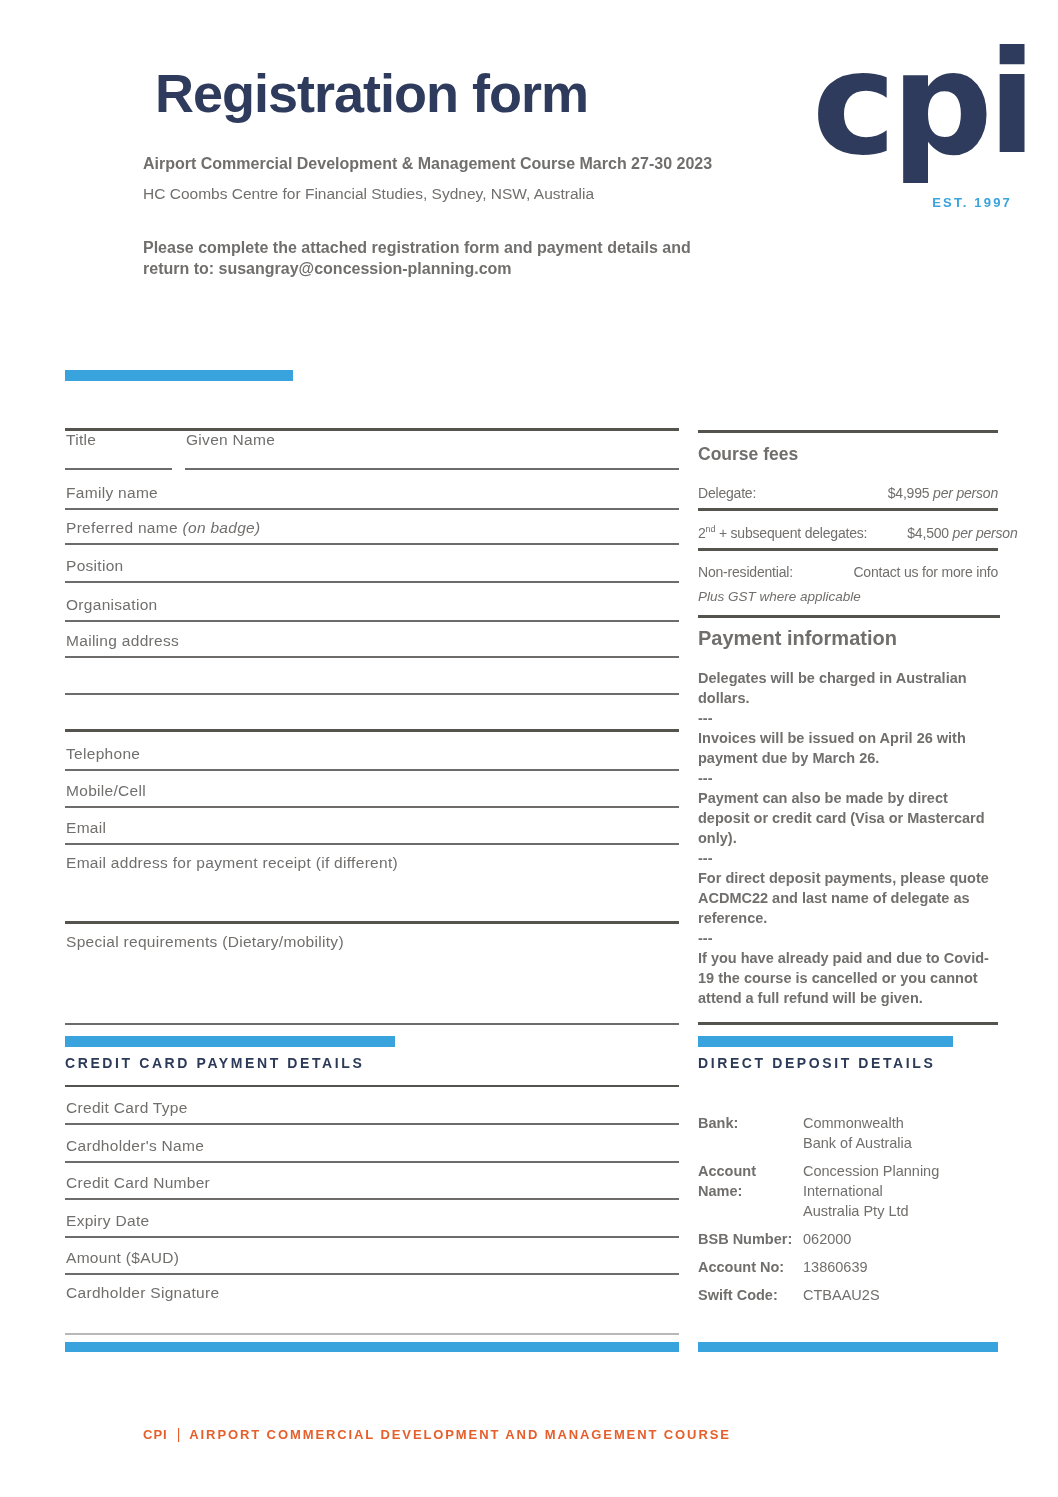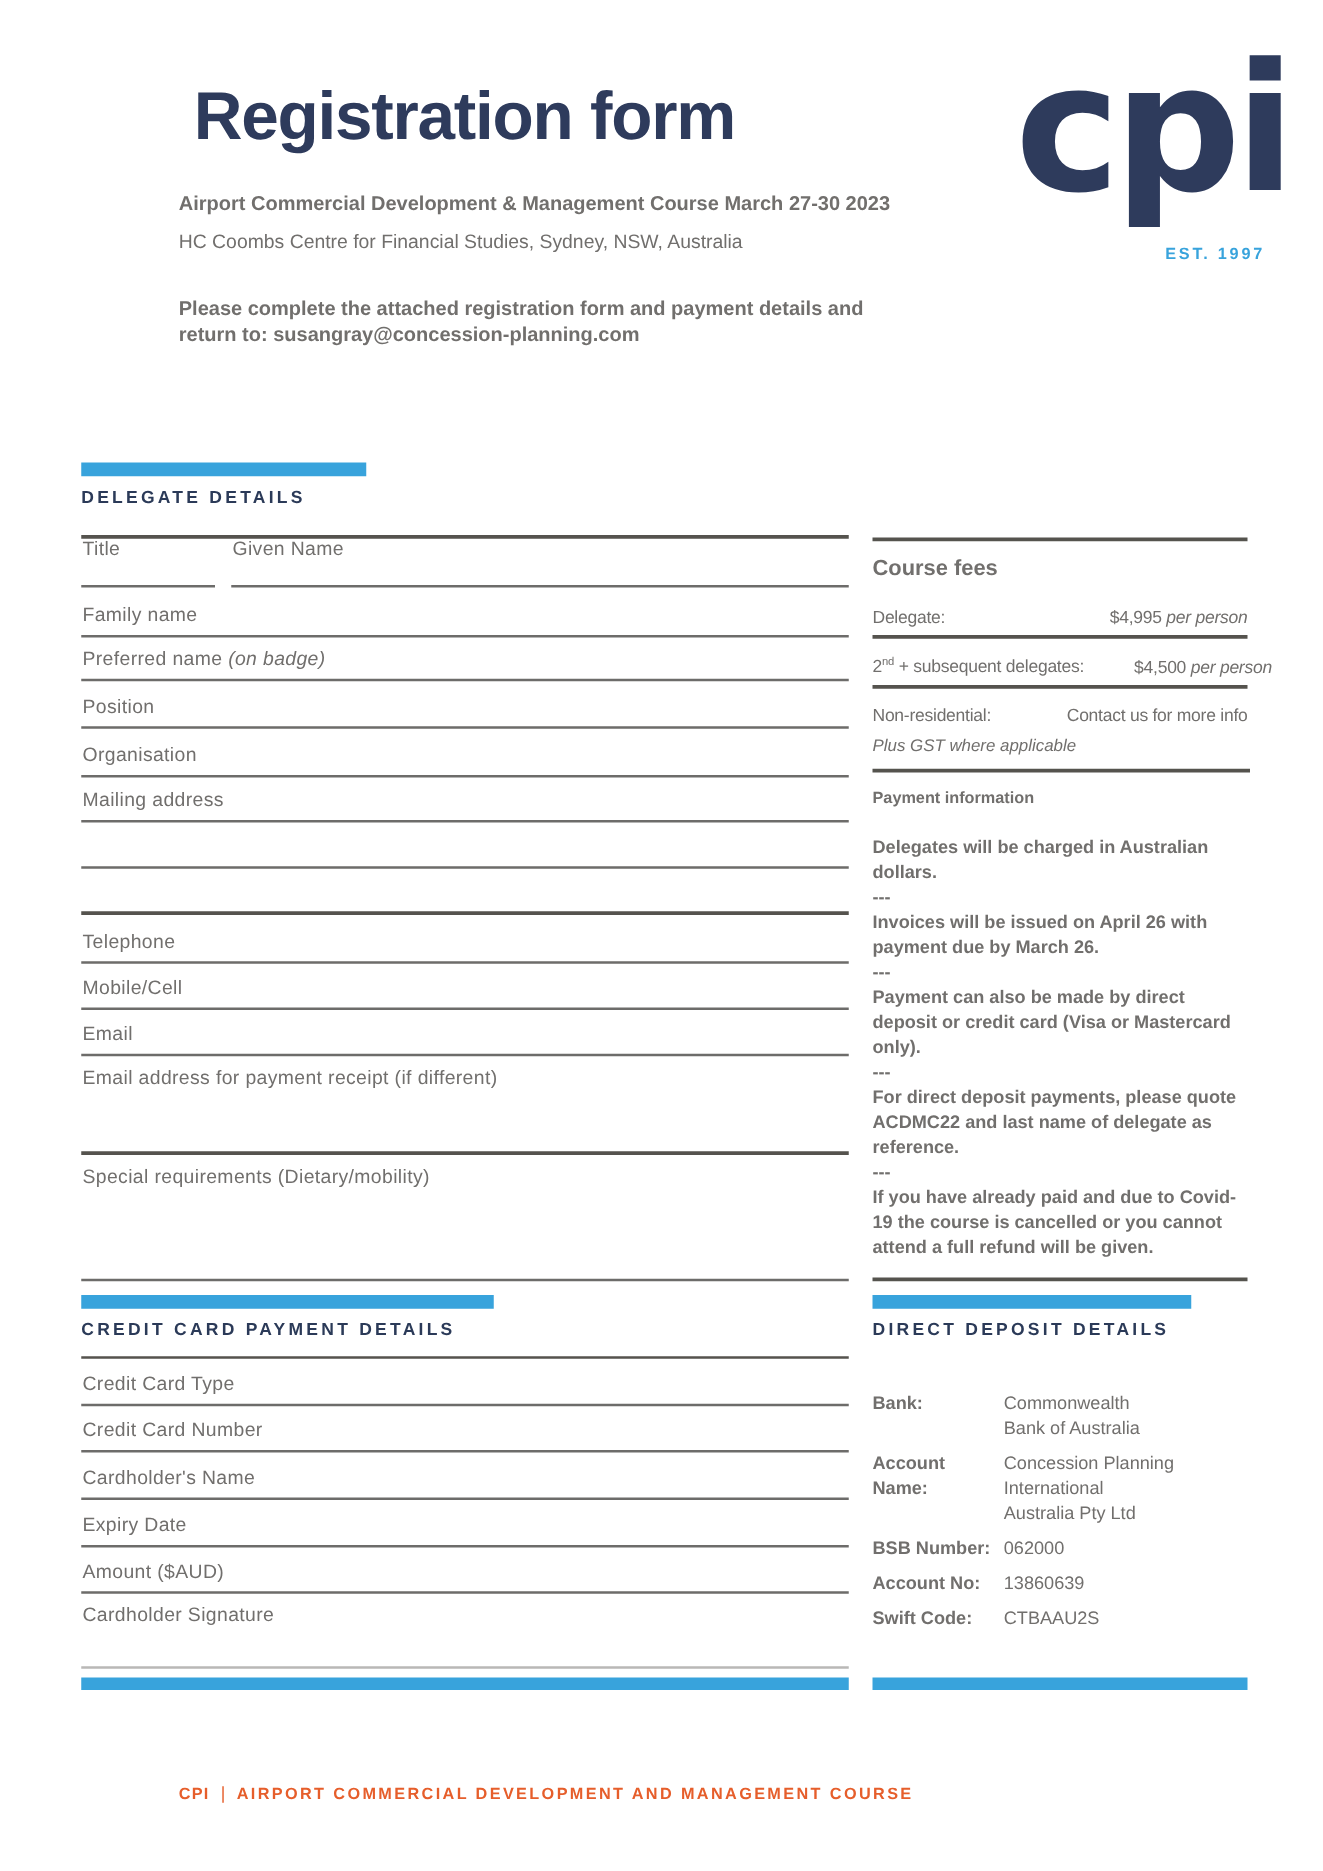--- a/index.html
+++ b/index.html
@@ -56,21 +56,21 @@
            font-size:14px;color:var(--gray);white-space:nowrap;letter-spacing:-.2px;gap:40px;}
   .fee-border{padding-bottom:7px;border-bottom:3px solid var(--dark-line);}
   .m20{margin-top:20px;} .m13{margin-top:13px;}
   .fee-val i{font-style:italic;}
   sup{font-size:9px;}
   .gst{margin-top:9px;font-size:13.5px;font-style:italic;}
 
   
   .pay{left:698px;top:615px;width:302px;border-top:3px solid var(--dark-line);
        padding-top:10px;line-height:20px;}
-  .pay-h{font-size:13px;font-weight:700;margin-bottom:20px;}
+  .pay-h{font-size:20px;font-weight:700;margin-bottom:20px;}
   .pay p{margin:0;font-size:14.5px;font-weight:700;}
   .sep{font-size:14.5px;font-weight:700;}
 
   .hline{height:3px;background:var(--dark-line);}
 
   
   .dd{left:698px;top:1100px;width:300px;padding-top:13px;}
   .dd-row{display:flex;margin-bottom:8px;font-size:14.5px;line-height:20px;color:var(--gray);}
   .dd-lbl{width:105px;flex-shrink:0;font-weight:700;}
 
@@ -92,21 +92,20 @@
   <div class="abs instr">
     <div>Please complete the attached registration form and payment details and</div>
     <div><span>return to: </span><span>susangray@concession-planning.com</span></div>
   </div>
 
   <div class="abs logo">cpi</div>
   <div class="abs logo-est">EST. 1997</div>
 
   <div class="abs sec" style="left:65px;top:370px;">
     <div class="bar" style="width:228px;"></div>
-    <div class="sec-h">DELEGATE DETAILS</div>
   </div>
 
   <div class="abs ftable" style="left:65px;top:428px;width:614px;">
     <div class="frow-split" style="height:39px;">
       <div class="cell" style="width:107px;">
         <span class="lbl">Title</span>
       </div>
       <div class="cell flex1" style="margin-left:13px;">
         <span class="lbl">Given Name</span>
       </div>
@@ -178,25 +177,25 @@
 
   <div class="abs sec" style="left:65px;top:1036px;">
     <div class="bar" style="width:330px;"></div>
     <div class="sec-h">CREDIT CARD PAYMENT DETAILS</div>
   </div>
 
   <div class="abs ftable" style="left:65px;top:1085px;width:614px;border-top-width:2px;">
     <div class="frow" style="height:38px;">
       <span class="lbl">Credit Card Type</span>
     </div>
+    <div class="frow" style="height:38px;">
+      <span class="lbl">Cardholder's Name</span>
+    </div>
     <div class="frow" style="height:37px;">
       <span class="lbl">Credit Card Number</span>
-    </div>
-    <div class="frow" style="height:38px;">
-      <span class="lbl">Cardholder's Name</span>
     </div>
     <div class="frow" style="height:38px;">
       <span class="lbl">Expiry Date</span>
     </div>
     <div class="frow" style="height:37px;">
       <span class="lbl">Amount ($AUD)</span>
     </div>
     <div class="frow tall faint" style="height:60px;">
       <span class="lbl">Cardholder Signature</span>
     </div>

